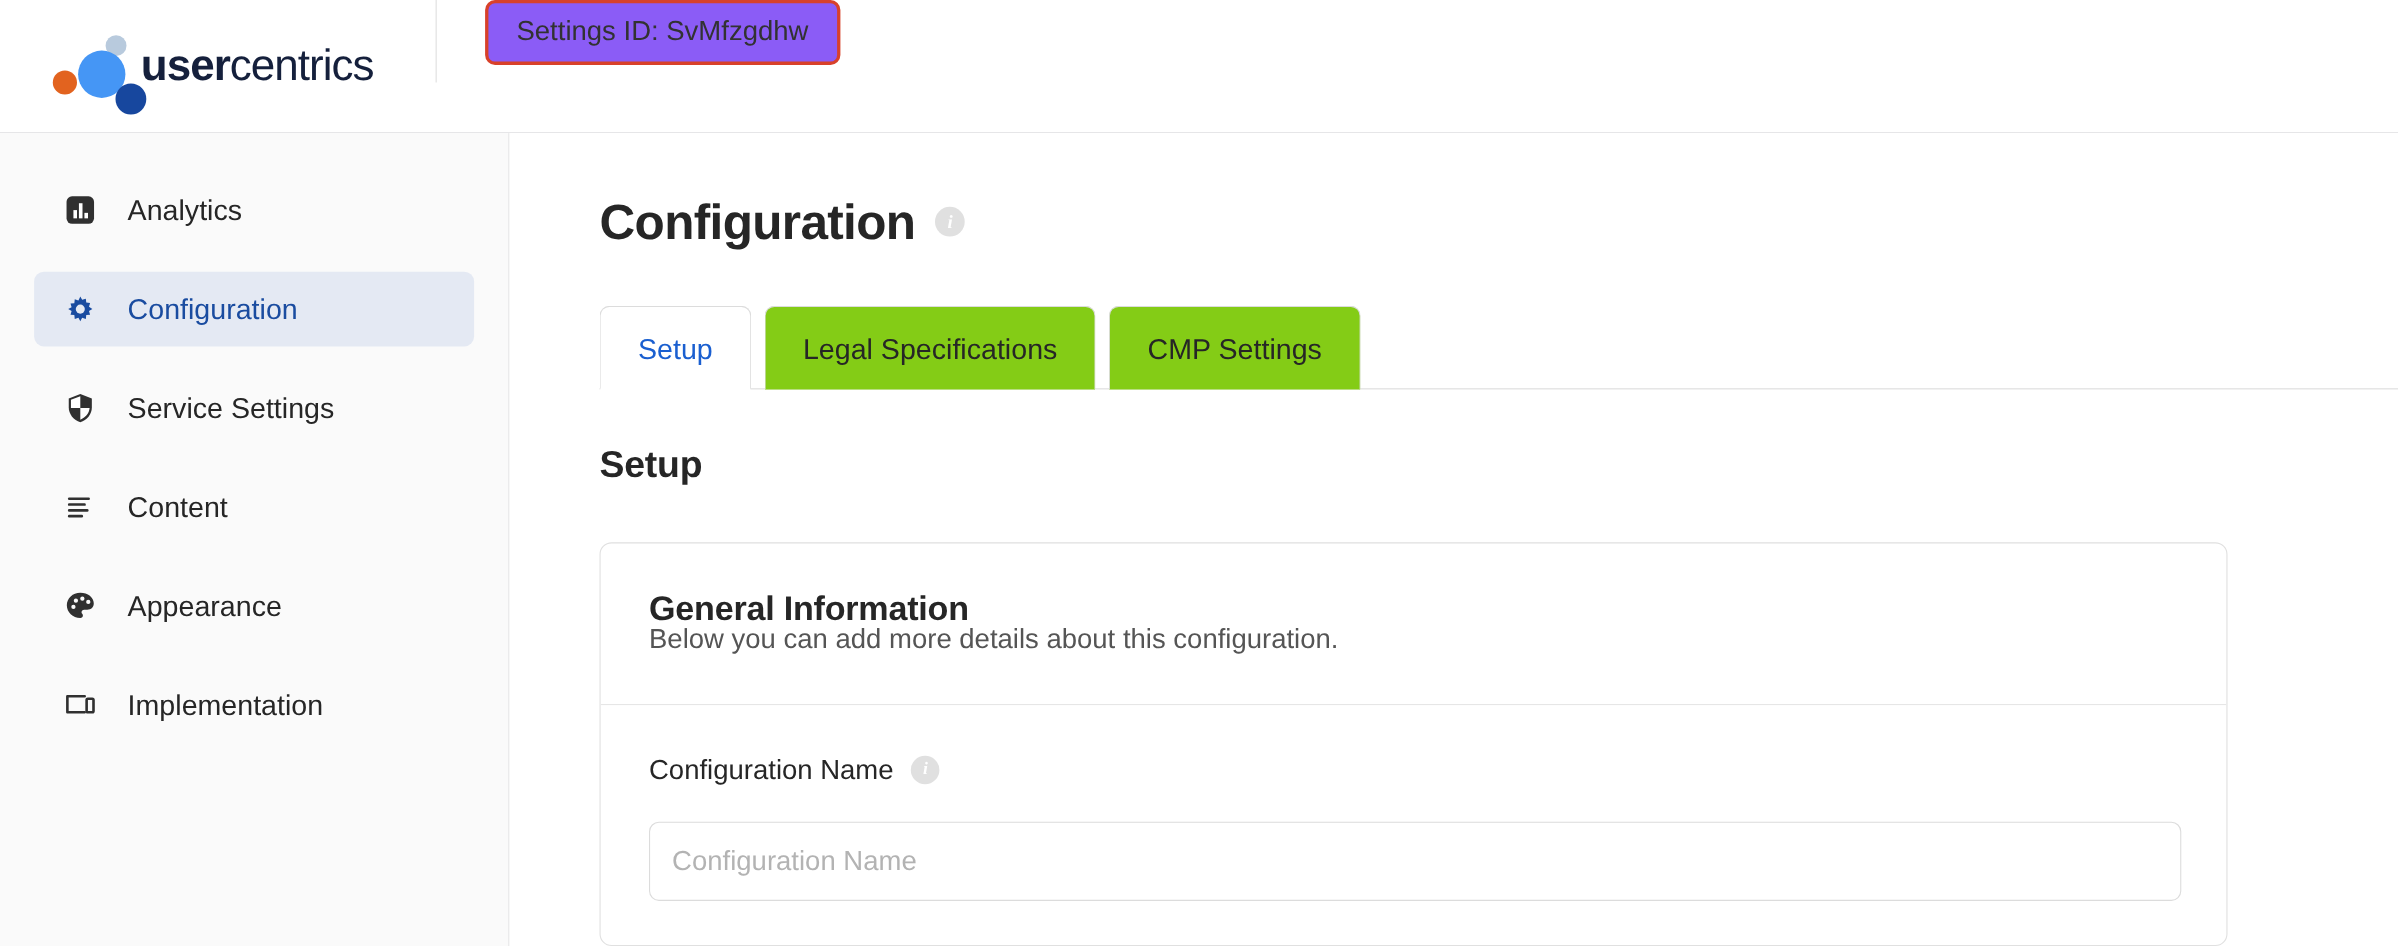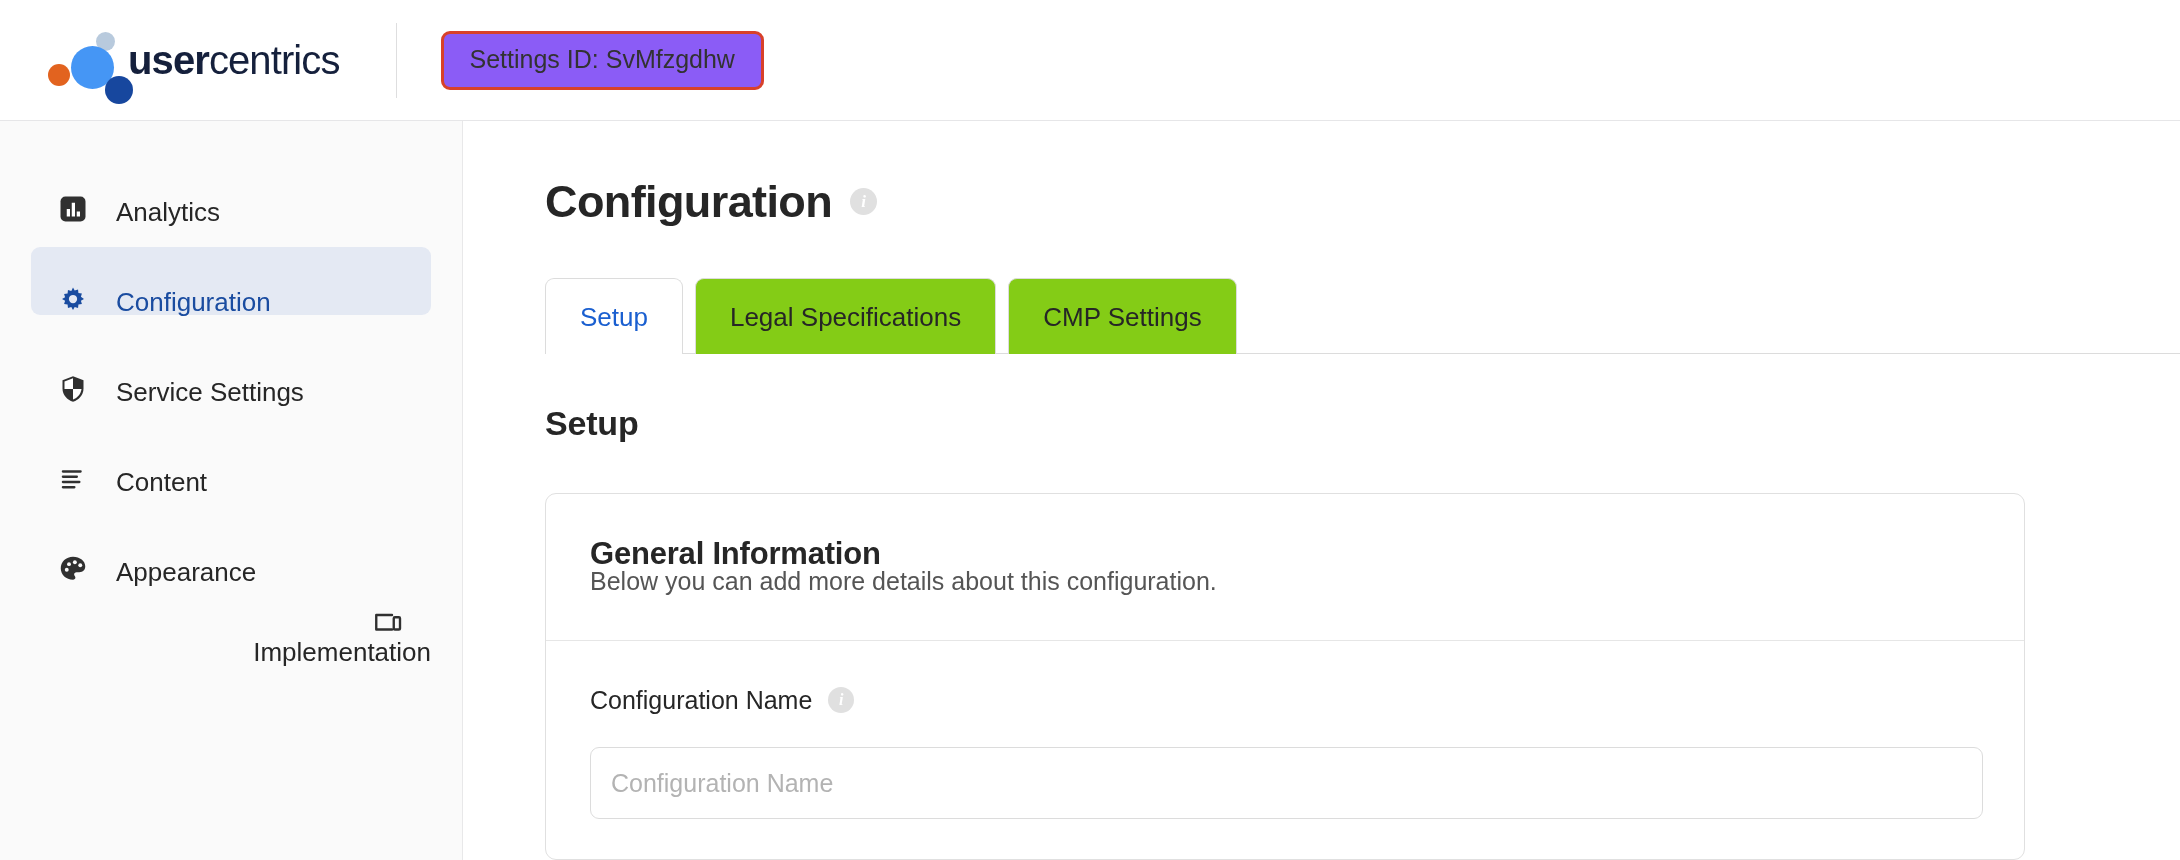--- a/index.html
+++ b/index.html
@@ -14,21 +14,21 @@
 
   
   .topbar {
     position: absolute;
     top: 0; left: 0;
     width: 2180px;
     height: 121px;
     background: #ffffff;
     border-bottom: 1px solid #e6e6e8;
     display: flex;
-    align-items: center;
+    align-items: flex-start;
   }
   .brand {
     display: flex;
     align-items: center;
     margin-left: 42px;
     height: 100%;
   }
   .logo-mark {
     position: relative;
     width: 76px;
@@ -74,29 +74,29 @@
     position: absolute;
     top: 121px; left: 0;
     width: 463px;
     height: 739px;
     background: #fafafa;
     border-right: 1px solid #e8e8e9;
     padding-top: 36px;
   }
   .nav-item {
     display: flex;
-    align-items: flex-end;
+    align-items: center;
     height: 68px;
     margin: 0 31px 22px 31px;
     padding-left: 26px;
     border-radius: 9px;
     cursor: pointer;
     color: #262626;
   }
-  .nav-item:last-child { margin-bottom: 0; flex-direction: column; }
+  .nav-item:last-child { margin-bottom: 0; }
   .nav-item.active {
     background: #e4e9f3;
     color: #1a4ca0;
   }
   .nav-icon {
     width: 32px; height: 32px;
     flex: none;
     display: flex;
     align-items: center;
     justify-content: center;

